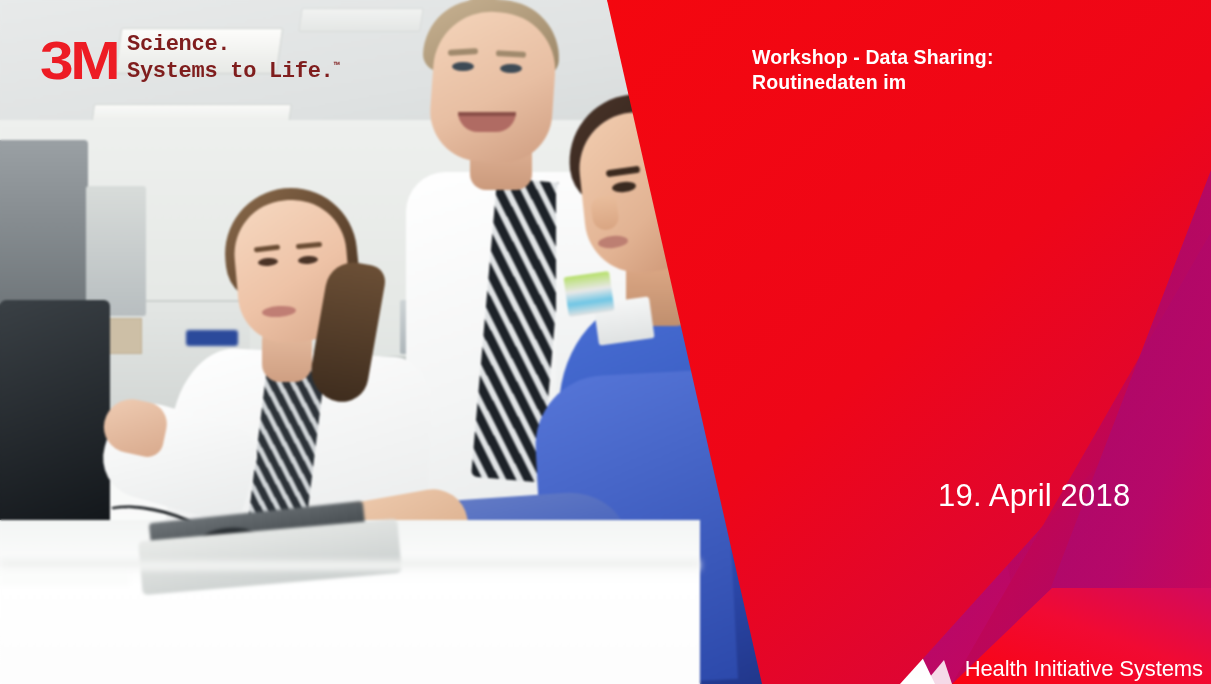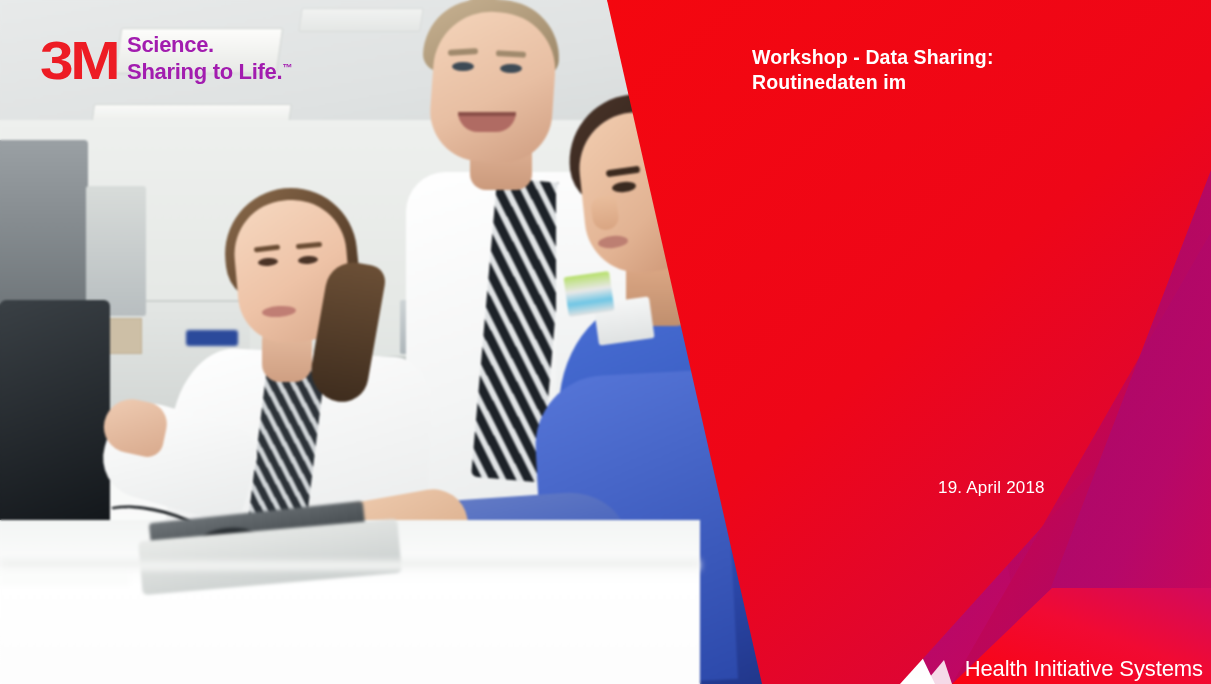--- a/index.html
+++ b/index.html
@@ -311,25 +311,25 @@
     font-family: "Liberation Sans", sans-serif;
     font-weight: bold;
     font-size: 54px;
     line-height: 0.94;
     letter-spacing: -3px;
     color: #ED1C24;
     transform: scaleX(1.12);
     transform-origin: left top;
   }
   .tagline {
-    font-family: Liberation Sans, sans-serif;
+    font-family: Liberation Mono, monospace;
     font-weight: bold;
     font-size: 22px;
     line-height: 1.22;
-    color: #a21caf;
+    color: #7f1d1d;
     letter-spacing: -0.3px;
     padding-top: 4px;
     white-space: nowrap;
     position: relative;
   }
   .tagline .tm {
     font-size: 10px;
     vertical-align: super;
     font-weight: bold;
   }
@@ -359,21 +359,21 @@
     line-height: 1.16;
     letter-spacing: -0.2px;
   }
   .event-date {
     position: absolute;
     left: 938px;
     top: 478px;
     color: #ffffff;
     font-family: "Liberation Sans", sans-serif;
     font-weight: normal;
-    font-size: 17px;
+    font-size: 31px;
     letter-spacing: 0.2px;
   }
   .footer-brand {
     position: absolute;
     right: 8px;
     bottom: 2px;
     color: #ffffff;
     font-family: "Liberation Sans", sans-serif;
     font-weight: normal;
     font-size: 22px;
@@ -499,21 +499,21 @@
       <polygon points="952,684 1052,588 1211,588 1211,684" fill="url(#gRedFoot)"></polygon>
 
       <polygon points="924,684 952,684 944,660" fill="#ffffff" opacity="0.85"></polygon>
     </svg>
   </div>
 
   <div class="logo-block">
     <div class="logo-3m">3M</div>
     <div class="tagline">
       <div>Science.</div>
-      <div><span>Sharing to Life.</span><span class="tm">™</span></div>
+      <div><span>Systems to Life.</span><span class="tm">™</span></div>
     </div>
   </div>
 
   <div class="eyebrow">
     <div>Workshop - Data Sharing:</div>
     <div>Routinedaten im</div>
   </div>
 
 
   <div class="event-date">19. April 2018</div>

